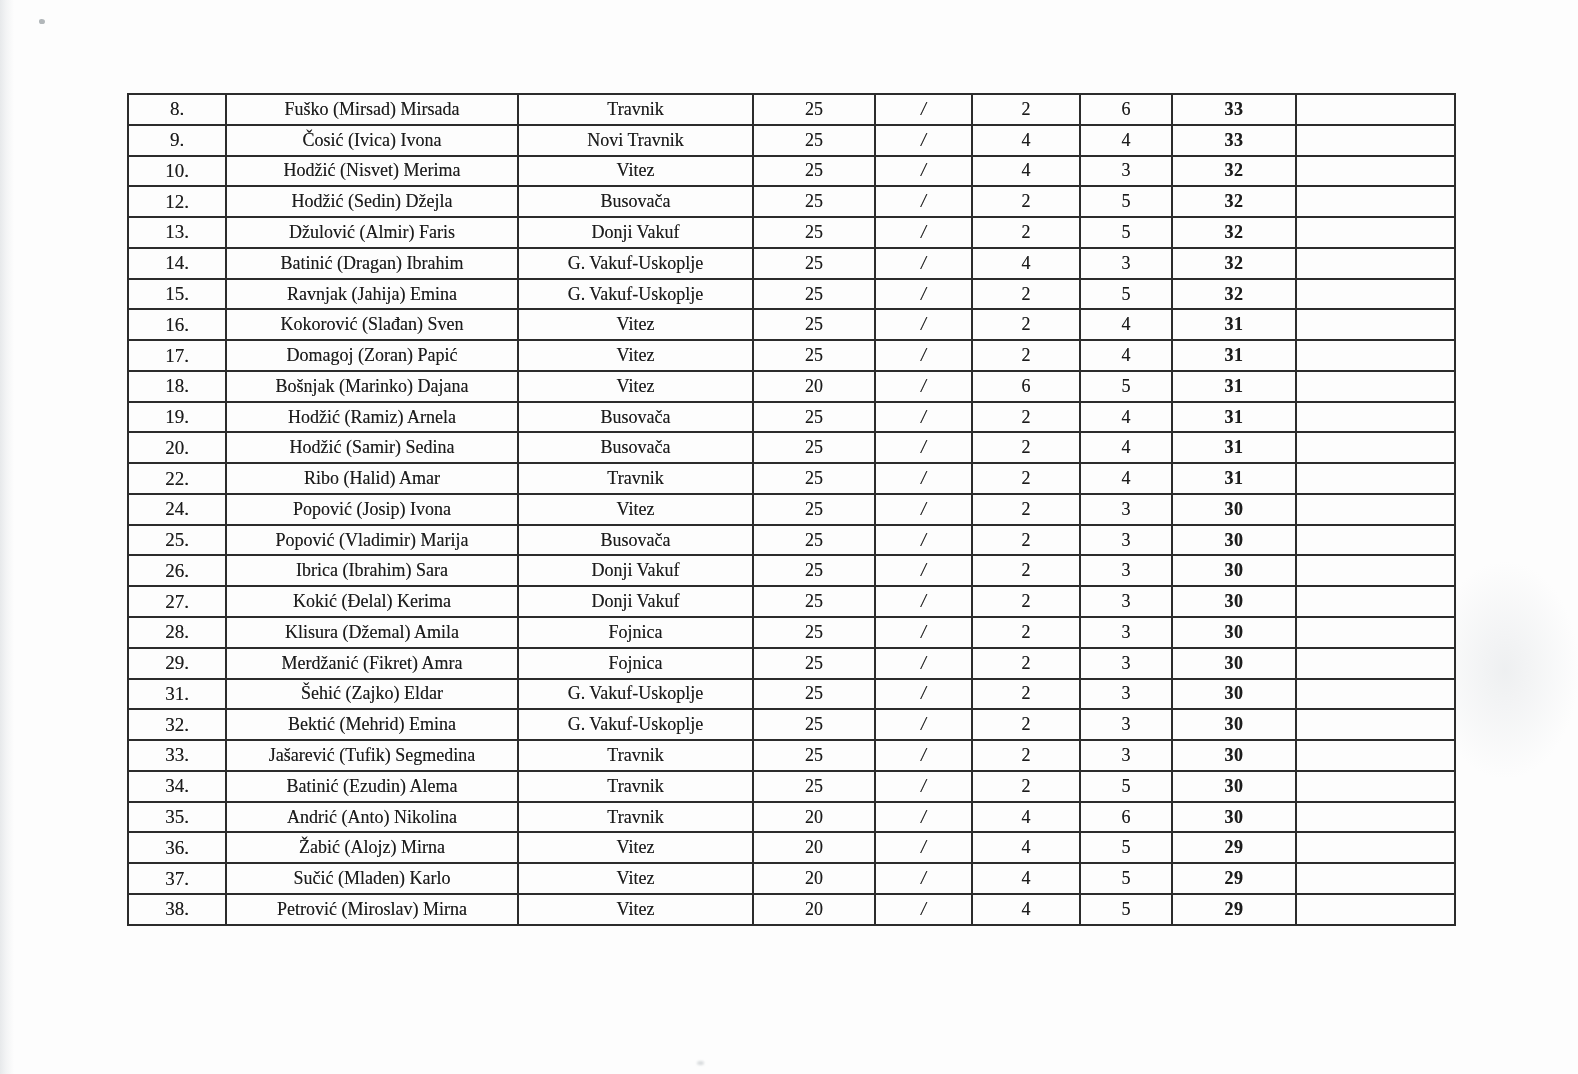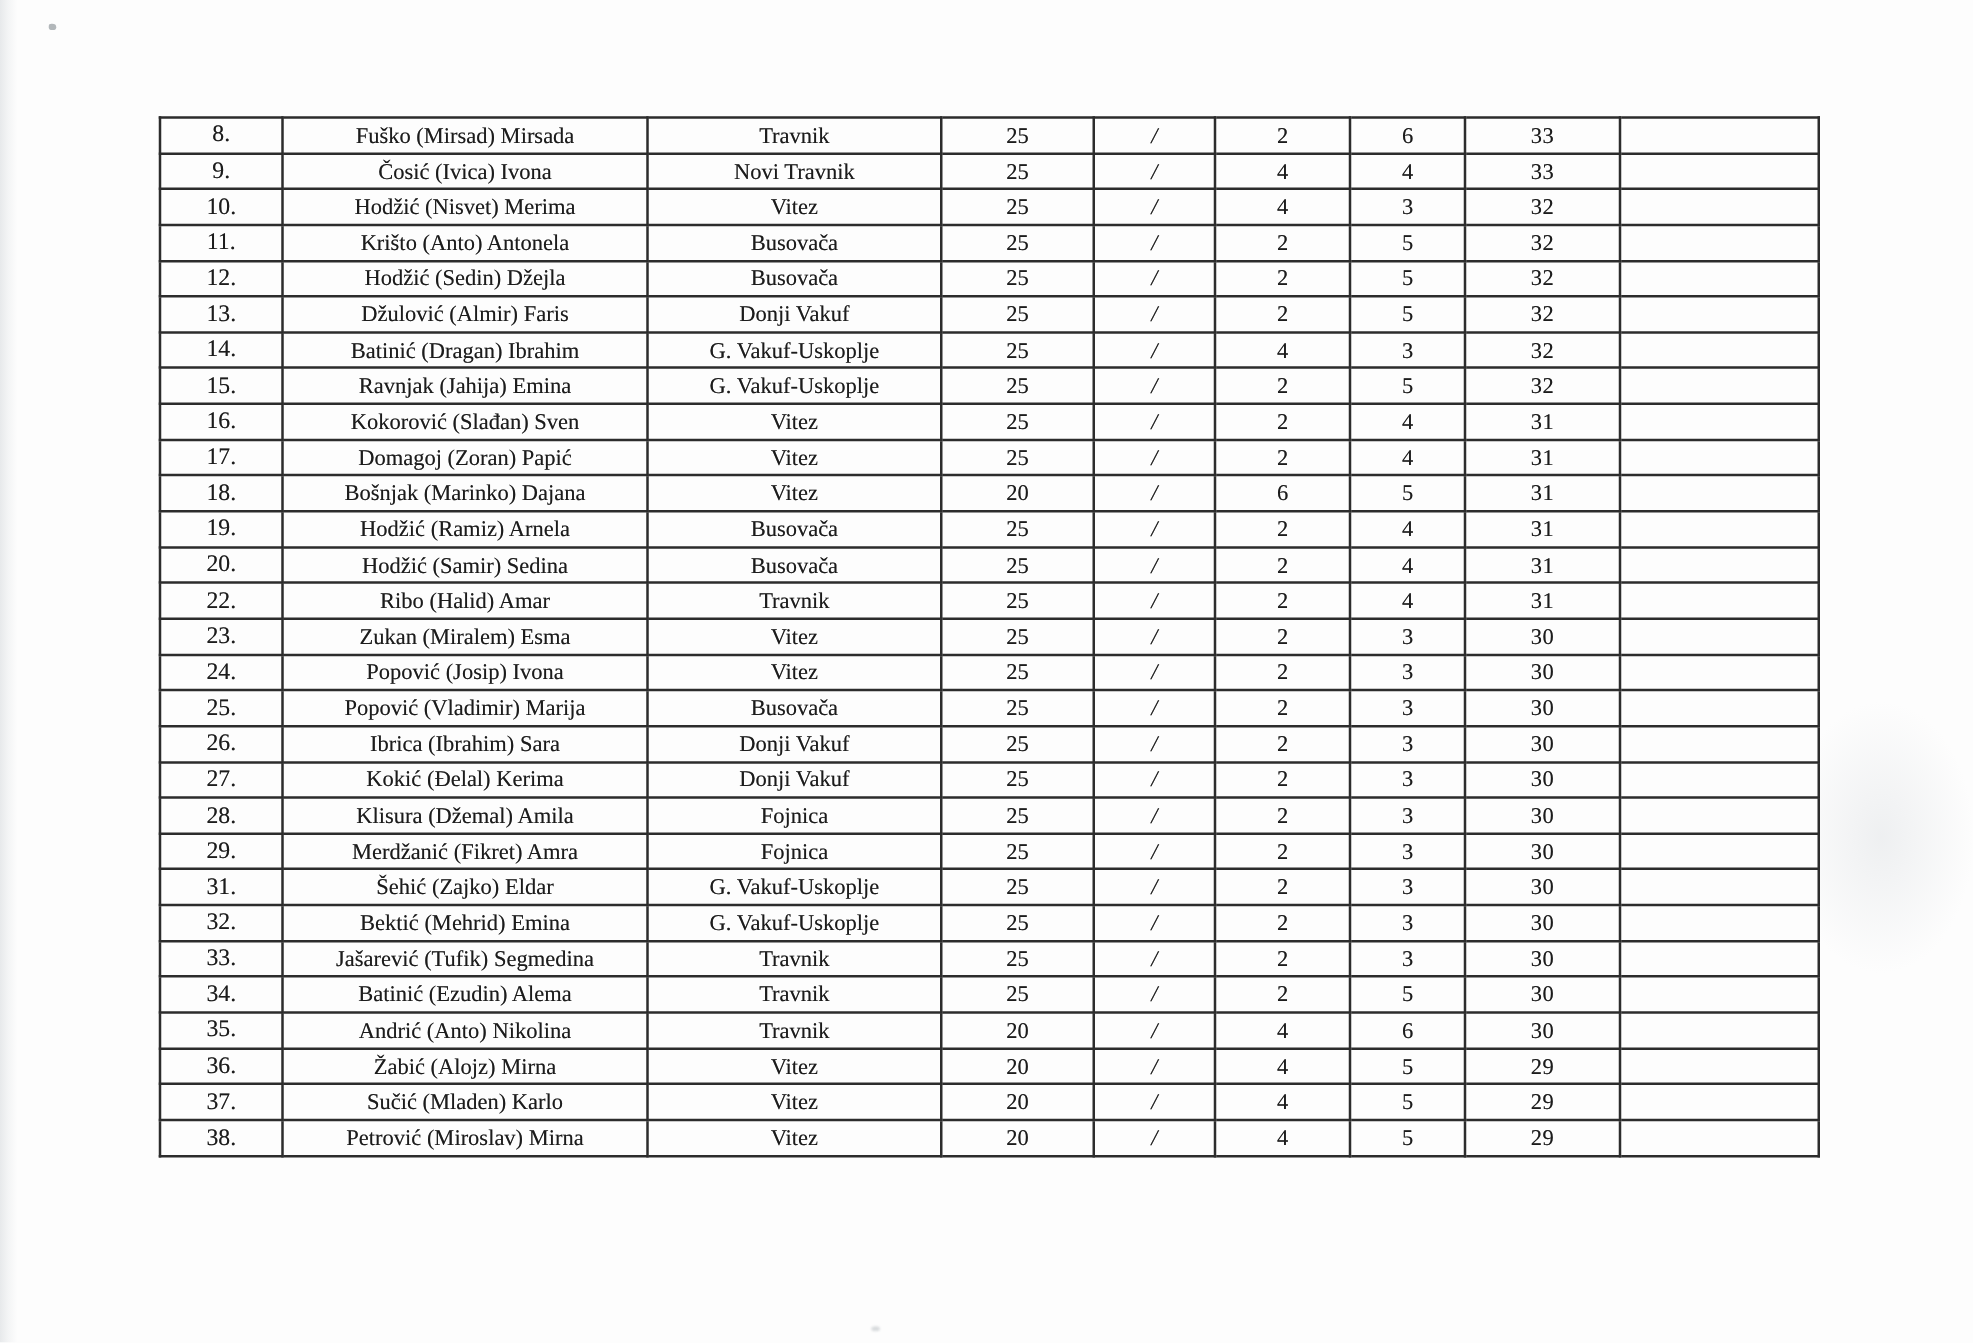--- a/index.html
+++ b/index.html
@@ -70,21 +70,21 @@
     vertical-align: middle;
     padding: 0 2px;
     font-size: 18px;
     color: #1c1c1c;
     line-height: 1.05;
     white-space: nowrap;
     overflow: hidden;
   }
   table.results td.c0 { font-size: 19px; }
   table.results td.c4 { font-style: italic; }
-  table.results td.c7 { font-weight: 400; font-size: 18px; letter-spacing: 0.5px; margin-left: 39px; }
+  table.results td.c7 { font-weight: 700; font-size: 18px; letter-spacing: 0.5px; margin-left: 39px; }
   
   table.results td { text-shadow: 0 0 0.4px rgba(30,30,30,0.55); }
 </style>
 </head>
 <body>
 
 <div class="page">
   <div class="scan-edge-left"></div>
   <div class="scan-blotch-right"></div>
   <div class="speck-top-left"></div>
@@ -131,31 +131,20 @@
             <td class="c1">Hodžić (Nisvet) Merima</td>
             <td class="c2">Vitez</td>
             <td class="c3">25</td>
             <td class="c4">/</td>
             <td class="c5">4</td>
             <td class="c6">3</td>
             <td class="c7">32</td>
             <td class="c8"></td>
           </tr>
           <tr>
-            <td class="c0">11.</td>
-            <td class="c1">Krišto (Anto) Antonela</td>
-            <td class="c2">Busovača</td>
-            <td class="c3">25</td>
-            <td class="c4">/</td>
-            <td class="c5">2</td>
-            <td class="c6">5</td>
-            <td class="c7">32</td>
-            <td class="c8"></td>
-          </tr>
-          <tr>
             <td class="c0">12.</td>
             <td class="c1">Hodžić (Sedin) Džejla</td>
             <td class="c2">Busovača</td>
             <td class="c3">25</td>
             <td class="c4">/</td>
             <td class="c5">2</td>
             <td class="c6">5</td>
             <td class="c7">32</td>
             <td class="c8"></td>
           </tr>
@@ -249,31 +238,20 @@
           </tr>
           <tr>
             <td class="c0">22.</td>
             <td class="c1">Ribo (Halid) Amar</td>
             <td class="c2">Travnik</td>
             <td class="c3">25</td>
             <td class="c4">/</td>
             <td class="c5">2</td>
             <td class="c6">4</td>
             <td class="c7">31</td>
-            <td class="c8"></td>
-          </tr>
-          <tr>
-            <td class="c0">23.</td>
-            <td class="c1">Zukan (Miralem) Esma</td>
-            <td class="c2">Vitez</td>
-            <td class="c3">25</td>
-            <td class="c4">/</td>
-            <td class="c5">2</td>
-            <td class="c6">3</td>
-            <td class="c7">30</td>
             <td class="c8"></td>
           </tr>
           <tr>
             <td class="c0">24.</td>
             <td class="c1">Popović (Josip) Ivona</td>
             <td class="c2">Vitez</td>
             <td class="c3">25</td>
             <td class="c4">/</td>
             <td class="c5">2</td>
             <td class="c6">3</td>

